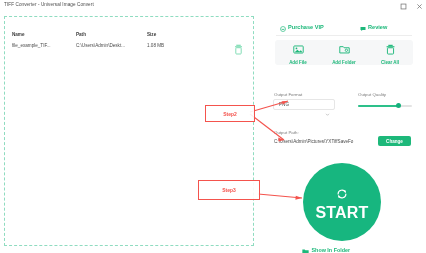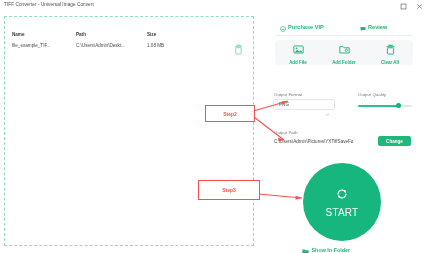--- a/index.html
+++ b/index.html
@@ -95,21 +95,21 @@
     background:#1db87a;display:flex;align-items:center;justify-content:center;cursor:pointer;
   }
   .change-btn .lbl{font-size:4.6px;color:#fff;font-weight:bold;}
 
   .convert{
     position:absolute;left:41px;top:150px;width:78px;height:78px;border-radius:50%;
     background:#17b67f;display:flex;flex-direction:column;align-items:center;justify-content:center;
     cursor:pointer;gap:1px;
   }
   .convert .ico{margin-bottom:1px;}
-  .convert .l1,.convert .l2{font-size:10px;font-weight:normal;color:#fff;line-height:11px;letter-spacing:.2px;}
+  .convert .l1,.convert .l2{font-size:16px;font-weight:bold;color:#fff;line-height:11px;letter-spacing:.2px;}
 
   .showfolder{
     position:absolute;left:40px;top:228px;display:flex;align-items:center;gap:2.5px;cursor:pointer;
   }
   .showfolder .lbl{font-size:5.4px;font-weight:bold;color:#1db87a;}
 
   
   .ann{
     position:absolute;border:1.4px solid #f4534d;background:rgba(255,255,255,0.9);
     display:flex;align-items:center;justify-content:center;

